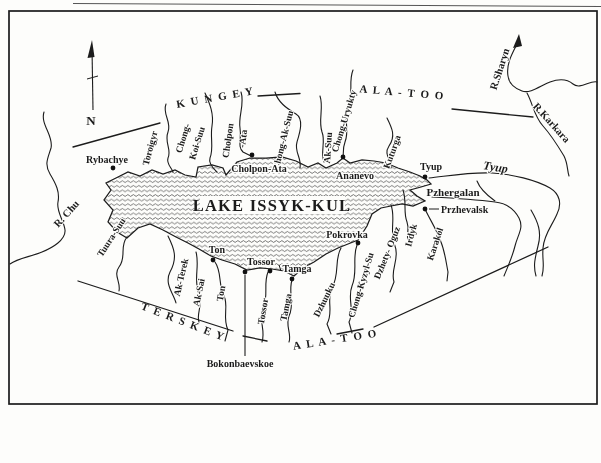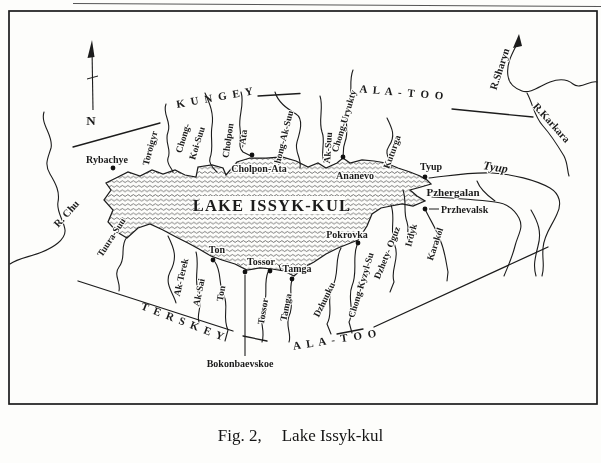--- a/index.html
+++ b/index.html
@@ -144,14 +144,13 @@
     <circle class="dot" cx="292" cy="279" r="2.4"></circle>
     <path d="M279,265 l2,6" stroke="#1c1c1c" stroke-width="1"></path>
     <text class="town-label" x="297" y="272" text-anchor="middle">Tamga</text>
 
     <circle class="dot" cx="245" cy="272" r="2.4"></circle>
     <path d="M245,275 L245,356" stroke="#1c1c1c" stroke-width="1.1"></path>
     <text class="town-label" x="240" y="367" text-anchor="middle">Bokonbaevskoe</text>
   </g>
 </svg>
 
-<div class="caption"><span>Fig. 2,</span><span class="gap"></span><span>Lake Issyk-kul</span></div>
 </div>
 
 </body></html>

